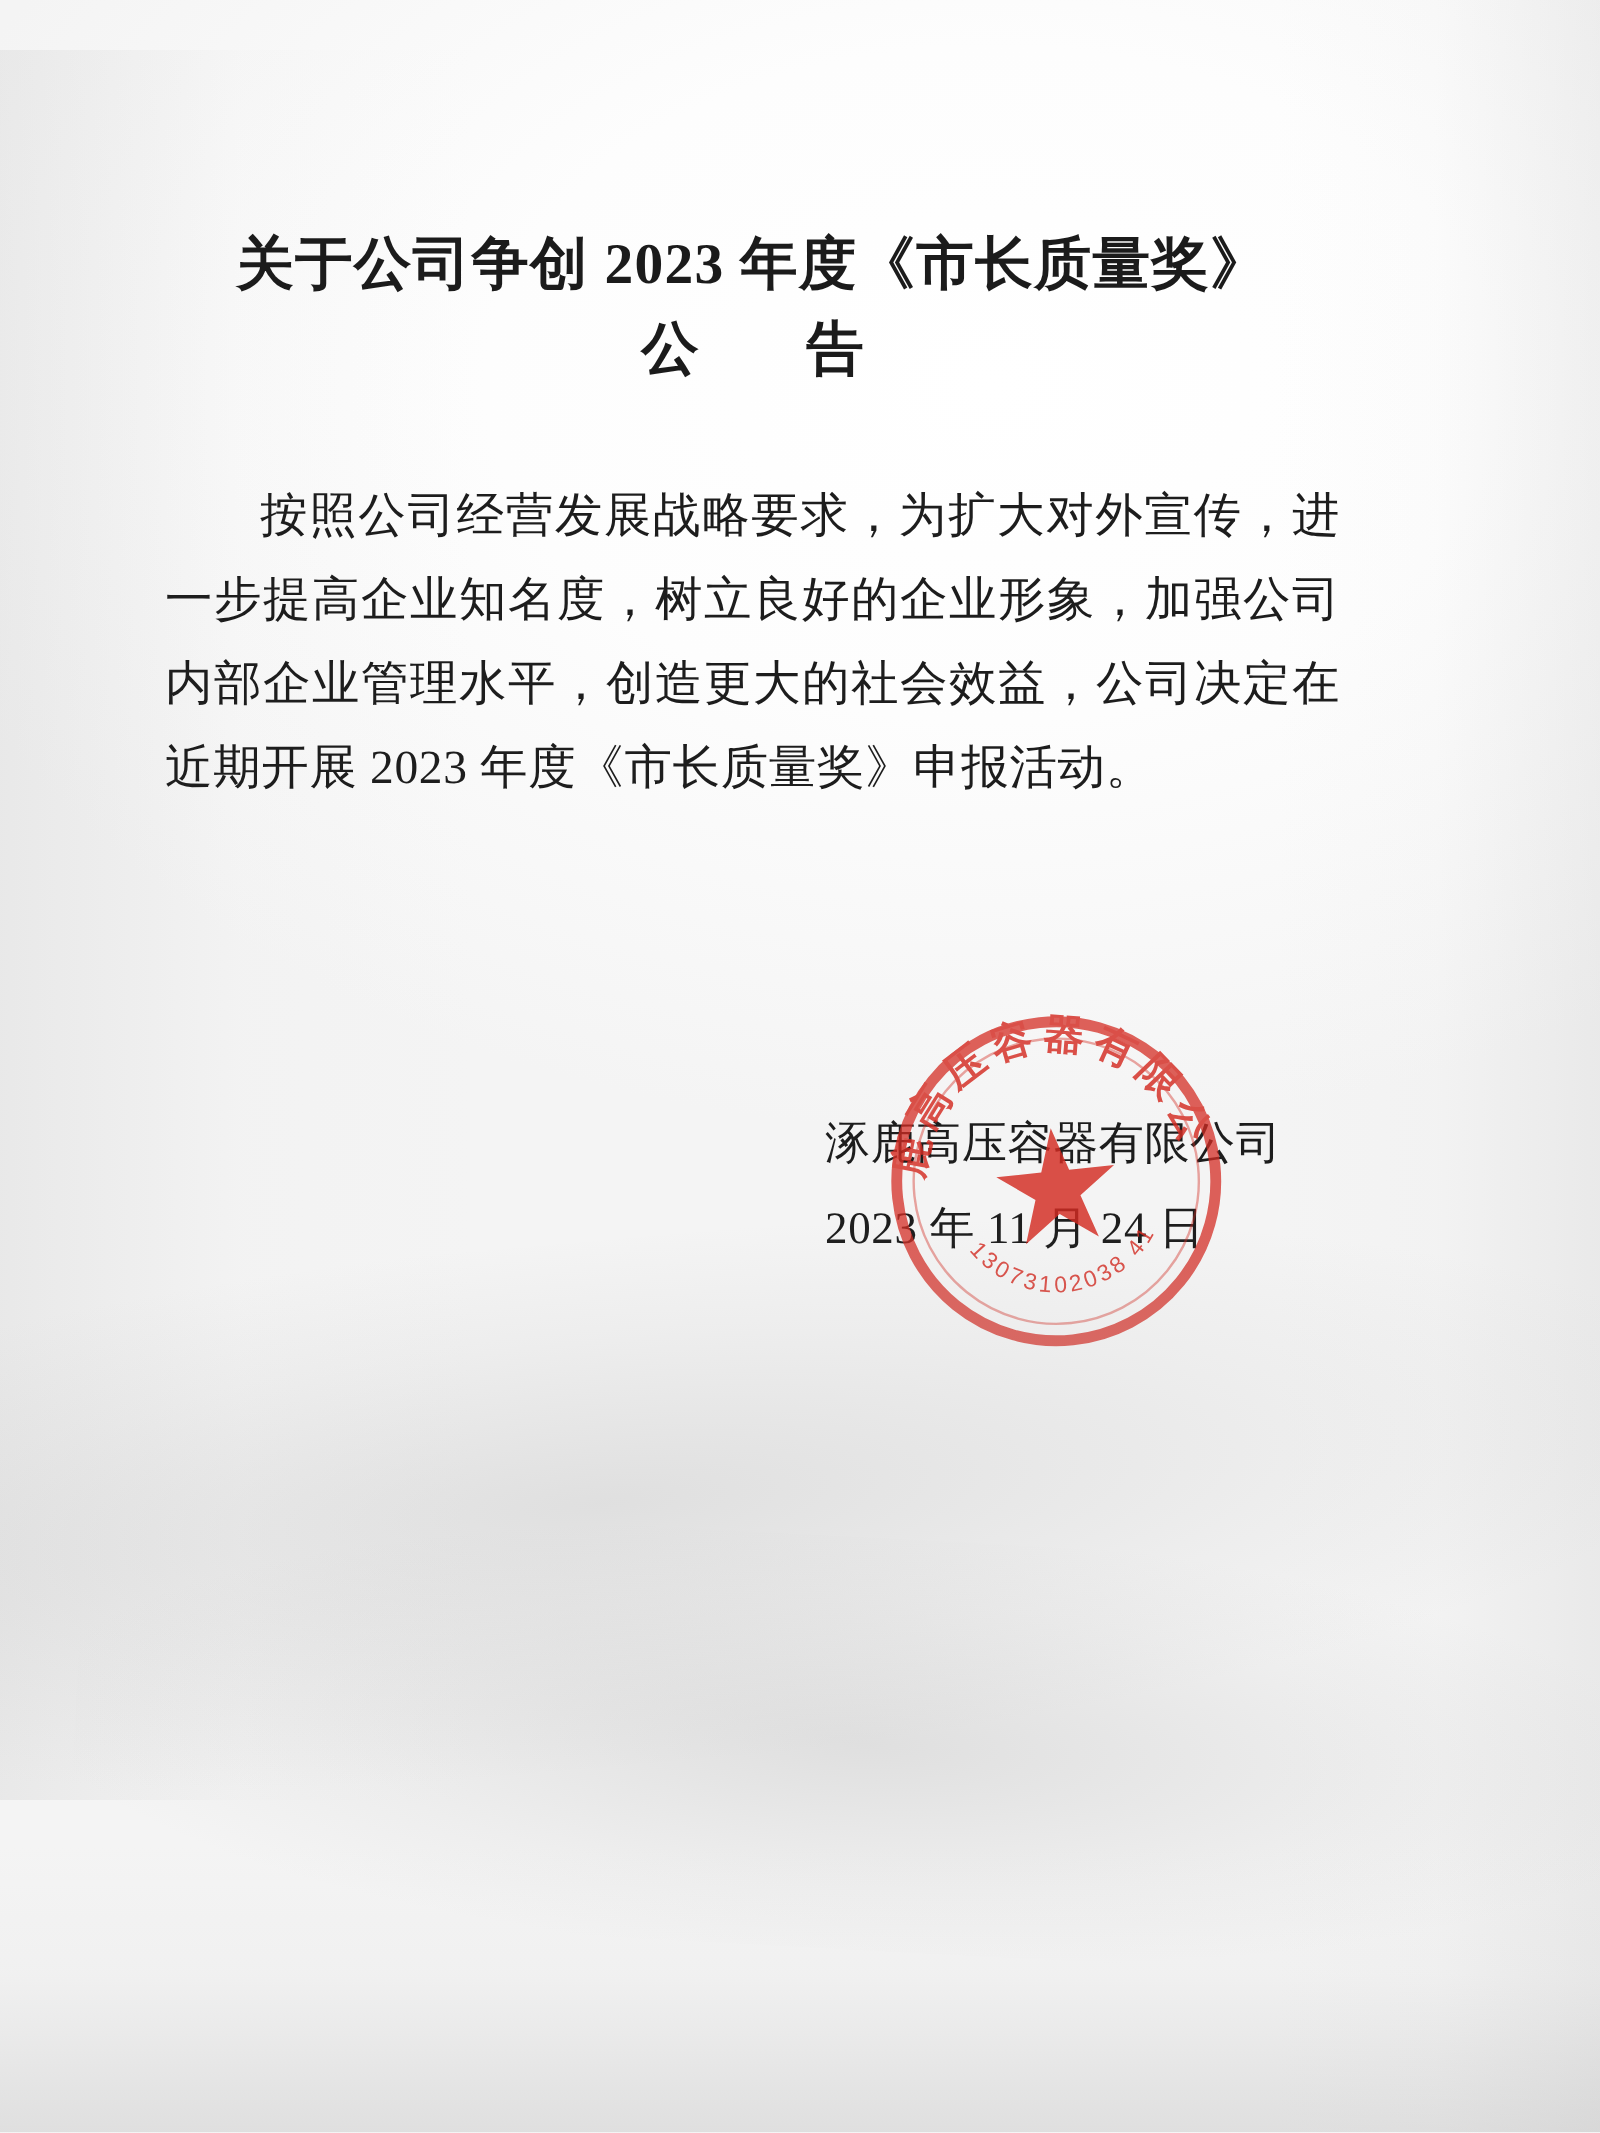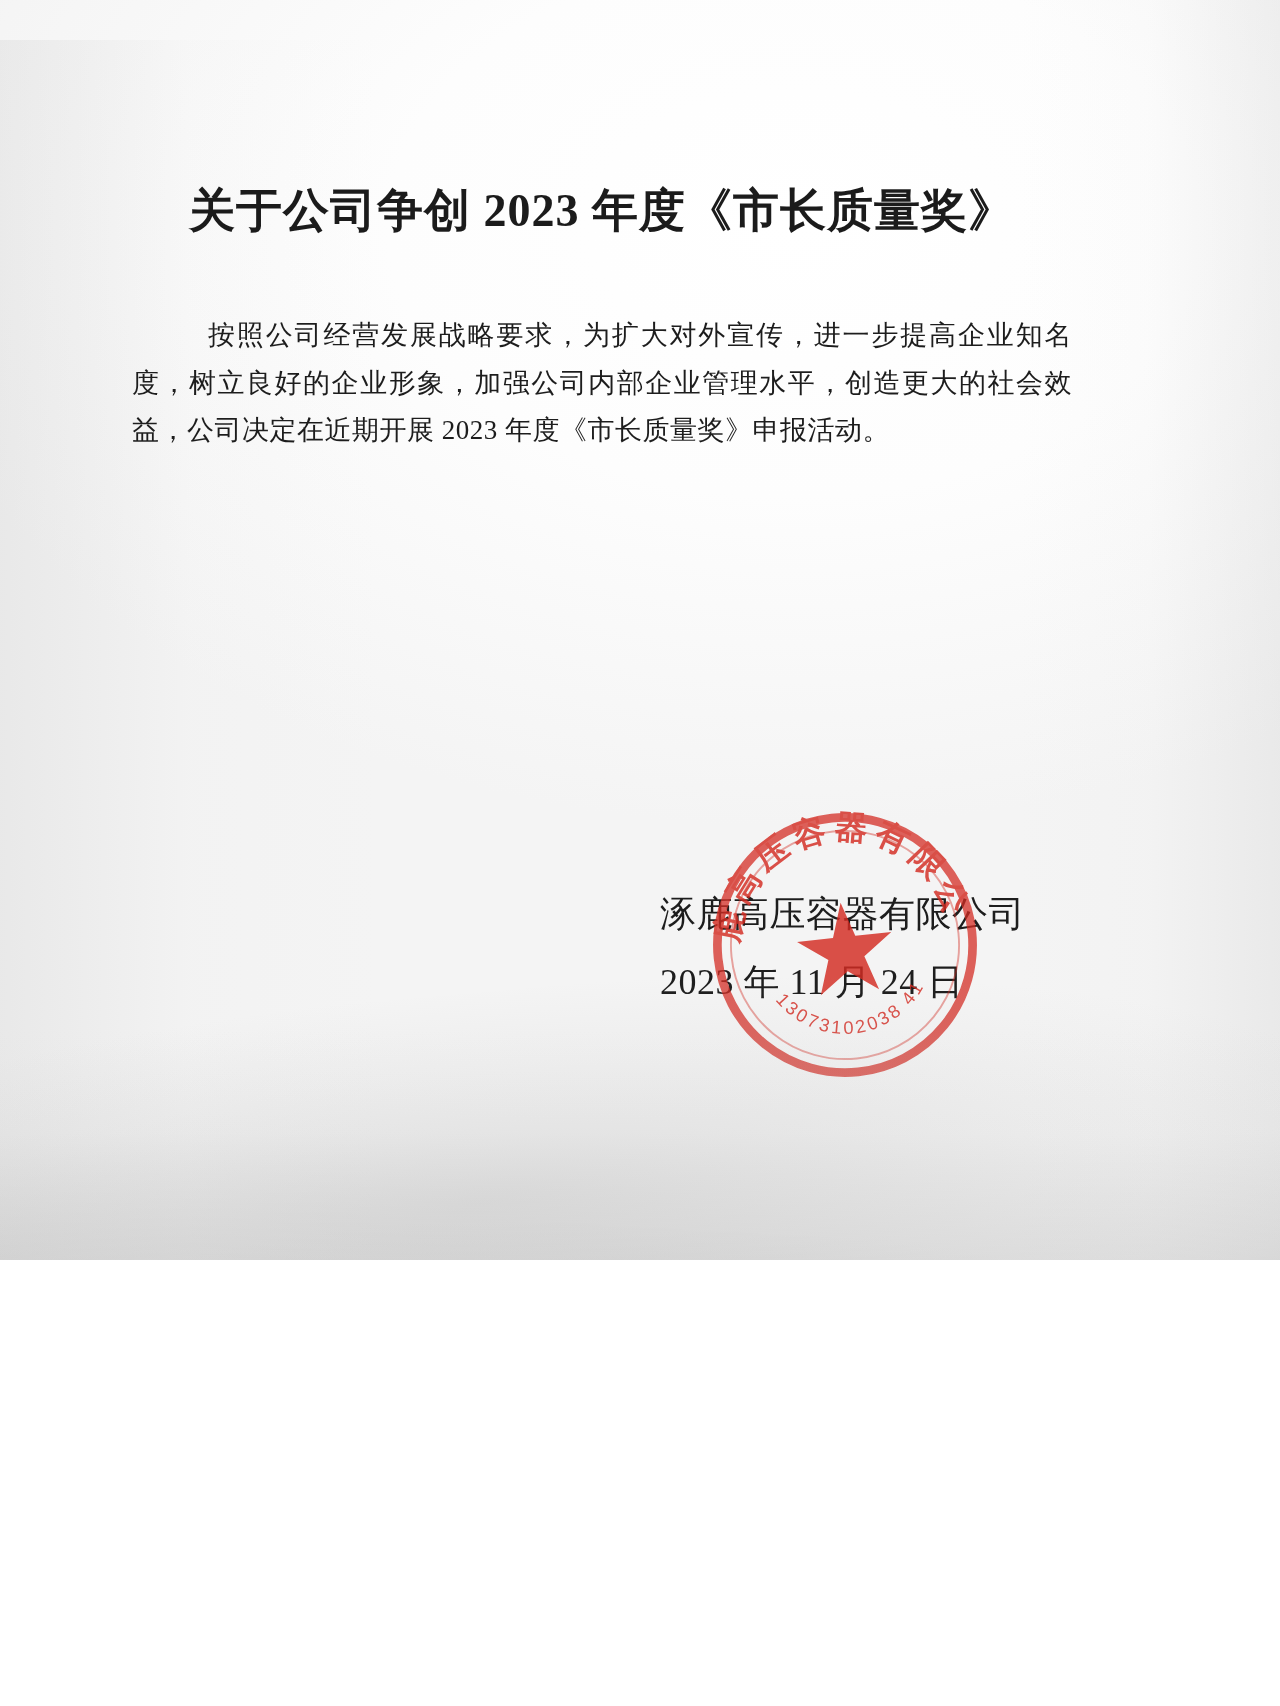--- a/index.html
+++ b/index.html
@@ -11,21 +11,21 @@
     height: 1706px;
     overflow: hidden;
     font-family: "Liberation Serif", serif;
     background: #ffffff;
   }
 
   
   .page {
     position: relative;
     width: 1280px;
-    height: 1260px;
+    height: 1706px;
     background:
       radial-gradient(ellipse 900px 600px at 62% 18%, #ffffff 0%, #fdfdfd 45%, #f4f4f4 100%),
       radial-gradient(ellipse 1200px 900px at 20% 95%, #e8e8e8 0%, #f2f2f2 50%, #f7f7f7 100%),
       linear-gradient(180deg, #fbfbfb 0%, #f6f6f6 45%, #ededed 75%, #f1f1f1 100%);
     overflow: hidden;
   }
   
   .shade-a {
     position: absolute;
     left: -120px; top: 980px;
@@ -87,21 +87,21 @@
     color: #1b1b1b;
     text-align: center;
     line-height: 1.35;
     margin-top: 6px;
     letter-spacing: 86px;
     padding-left: 86px;
   }
 
   .body-text {
     margin-top: 70px;
-    font-size: 27px;
+    font-size: 38px;
     line-height: 1.76;
     color: #1d1d1d;
     text-align: justify;
     text-justify: inter-ideograph;
     letter-spacing: 0.5px;
   }
   .para {
     text-indent: 76px;
     margin: 0 0 8px 0;
   }
@@ -147,20 +147,21 @@
 
 <div class="page">
 
   <div class="shade-c"></div>
   <div class="shade-d"></div>
 
   <div class="doc">
 
     <div class="title-line1">关于公司争创 2023 年度《市长质量奖》</div>
 
+    <div class="title-line2">公告</div>
 
     <div class="body-text">
       <p class="para">按照公司经营发展战略要求，为扩大对外宣传，进一步提高企业知名度，树立良好的企业形象，加强公司内部企业管理水平，创造更大的社会效益，公司决定在近期开展 2023 年度《市长质量奖》申报活动。</p>
     </div>
   </div>
 
   <div class="sign-block">
     <div class="sign-company">涿鹿高压容器有限公司</div>
     <div class="sign-date">2023 年 11 月 24 日</div>
   </div>

